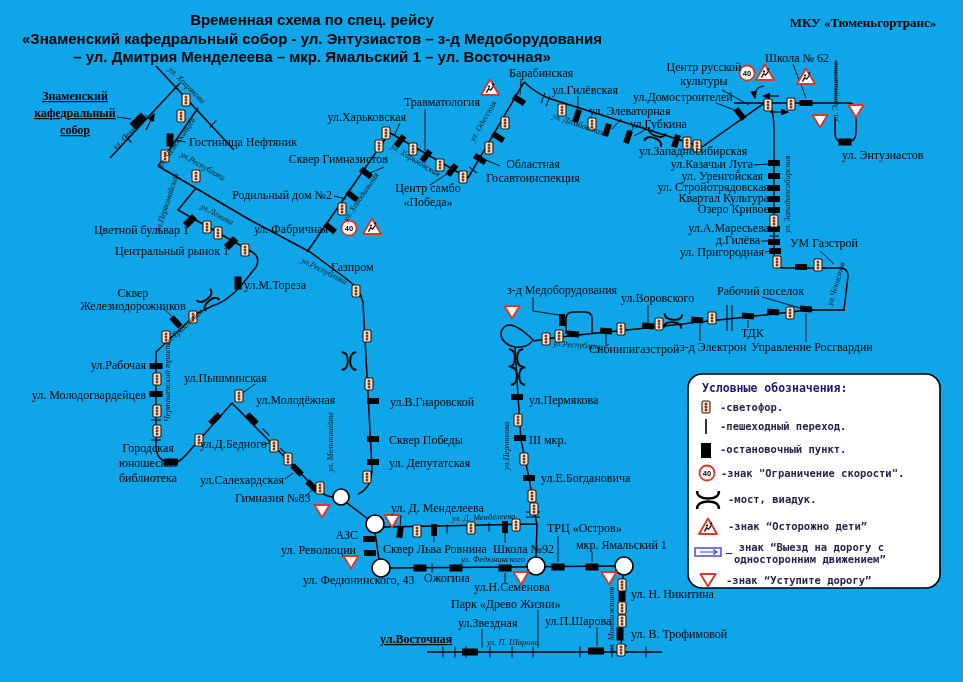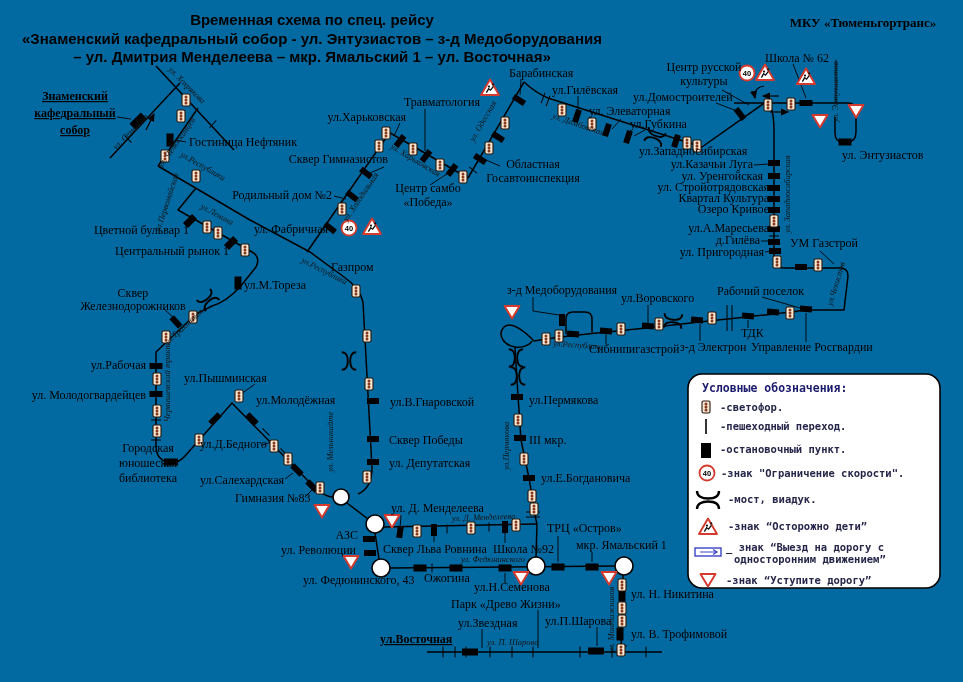--- a/index.html
+++ b/index.html
@@ -1,16 +1,16 @@
 <!DOCTYPE html>
 <html><head>
 <meta charset="utf-8">
 <style>
   html,body{margin:0;padding:0;background:#fff;}
-  #wrap{width:963px;height:682px;position:relative;background:#0369a1;overflow:hidden;}
+  #wrap{width:963px;height:682px;position:relative;background:#0ea5e9;overflow:hidden;}
   svg{display:block;}
   .lbl{font:12px "Liberation Serif",serif;fill:#000;}
   .lblb{font-weight:bold;}
   .street{font:italic 8.5px "Liberation Serif",serif;fill:#151515;}
   .ttl{font:bold 15px "Liberation Sans",sans-serif;fill:#000;}
   .org{font:bold 13px "Liberation Serif",serif;fill:#000;}
   .lg{font:bold 10.5px "DejaVu Sans Mono",monospace;fill:#26264a;}
   .lgh{font:bold 11.5px "DejaVu Sans Mono",monospace;fill:#1c1c6e;}
 </style>
 </head>

